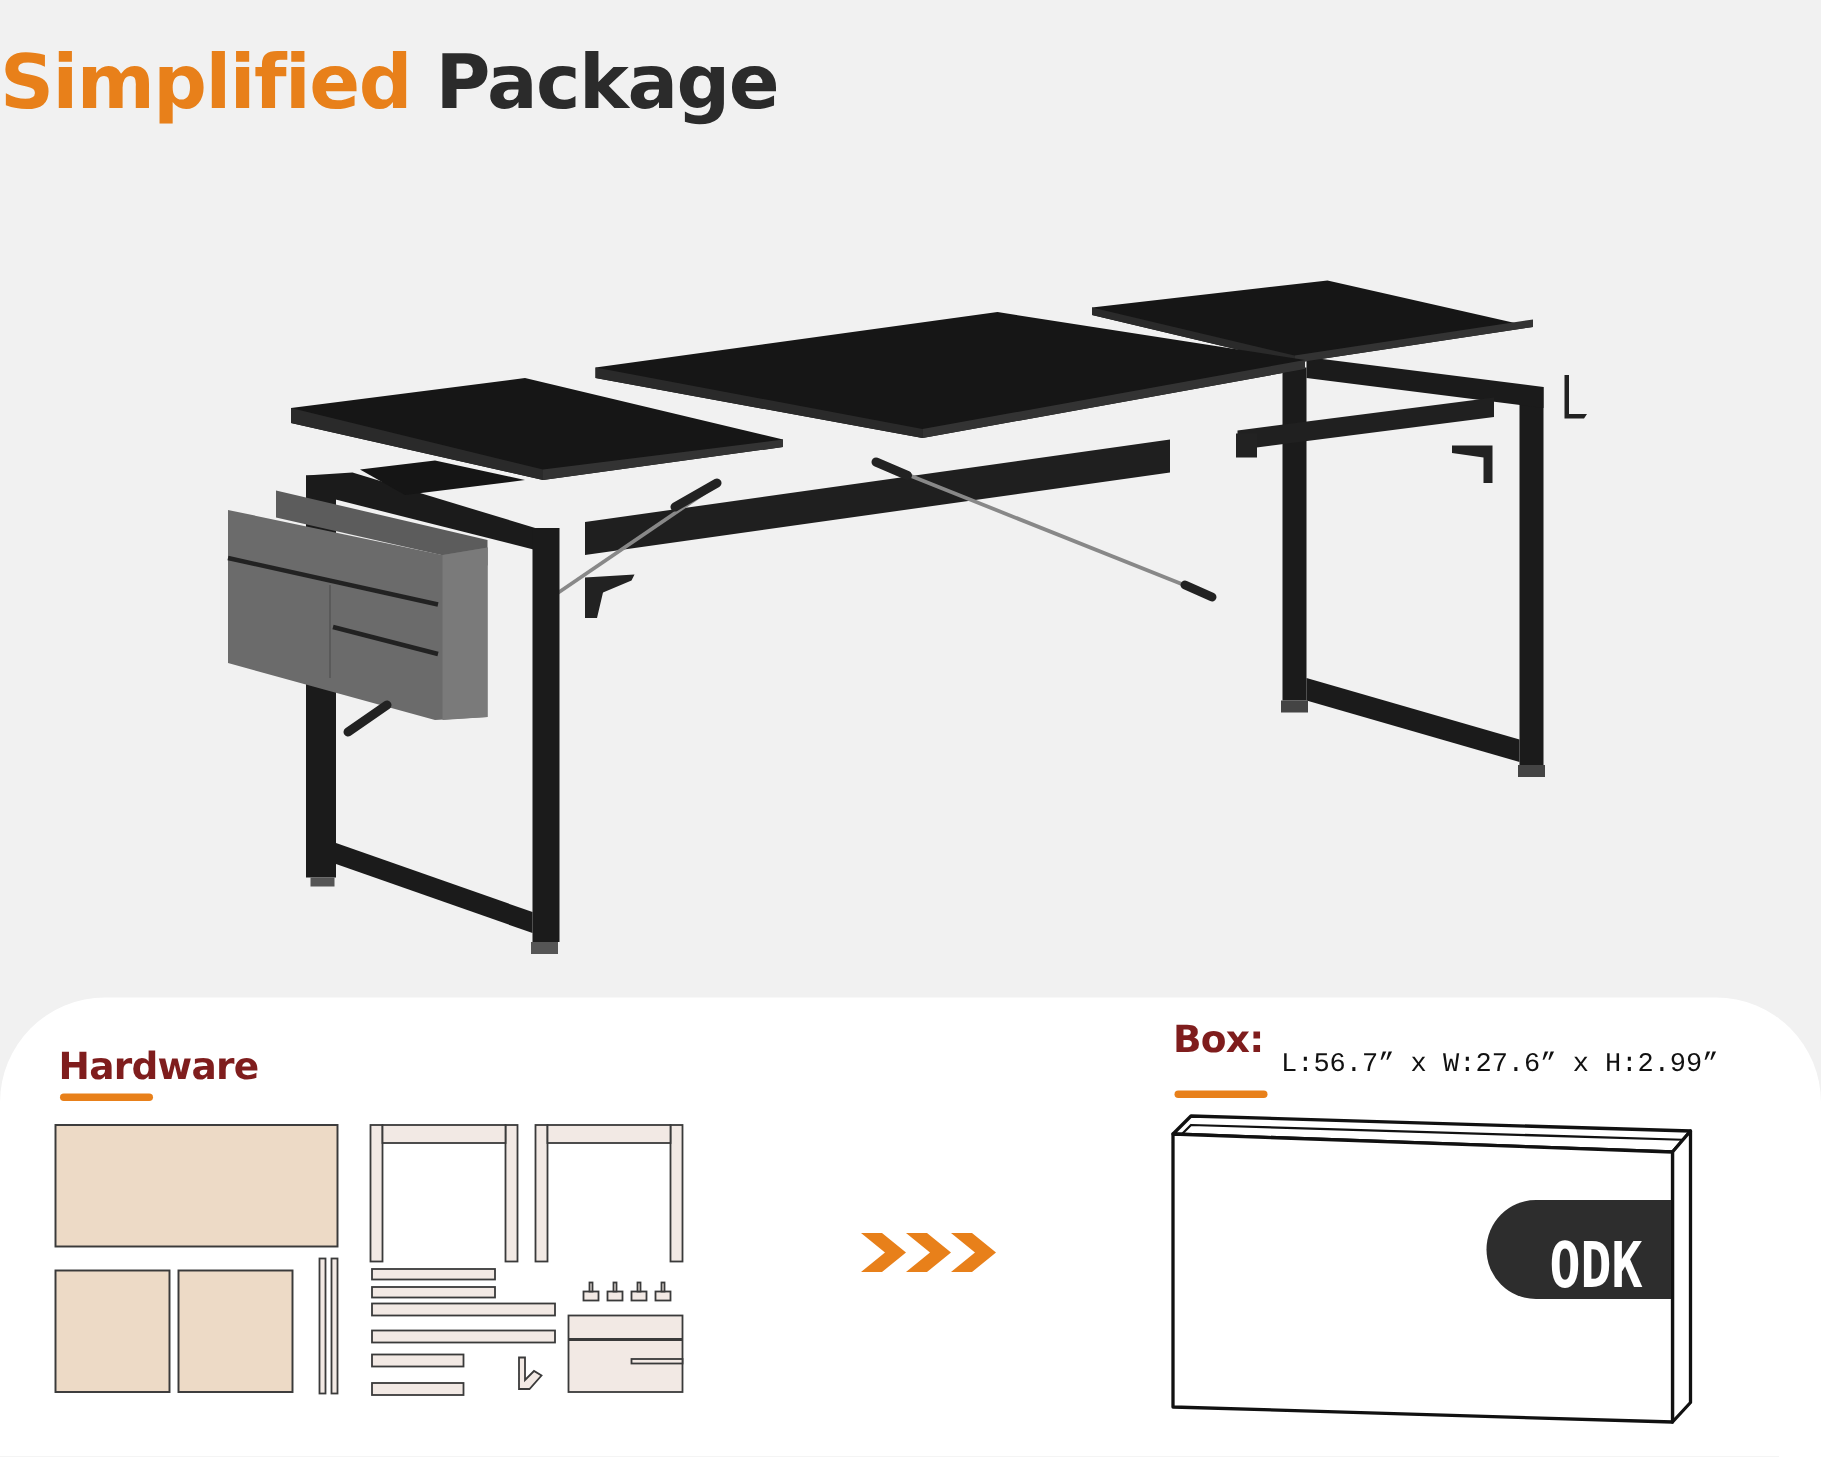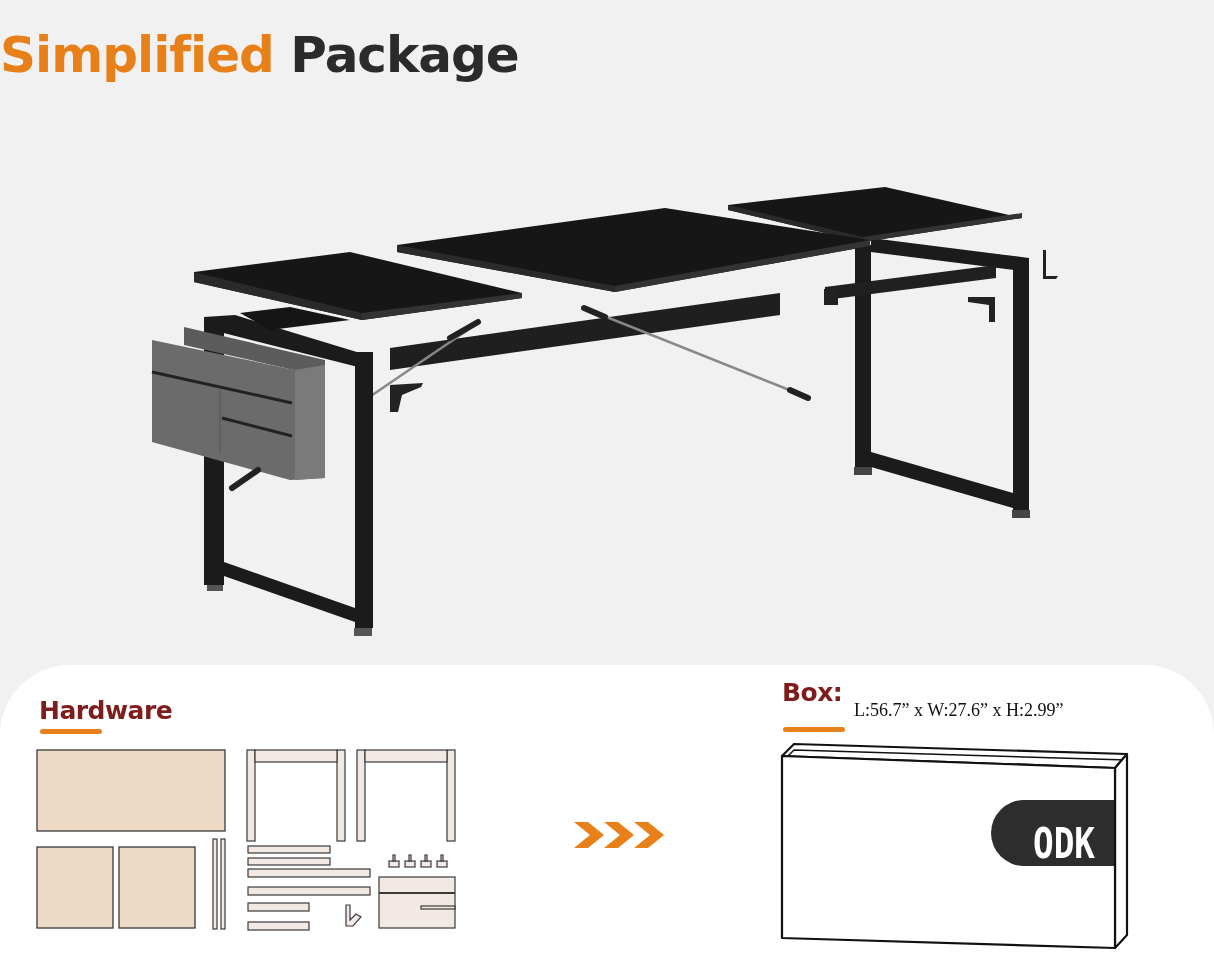--- a/index.html
+++ b/index.html
@@ -17,21 +17,21 @@
   .card { position: absolute; left: 0; top: 665px; width: 1214px; height: 306px; background: #ffffff;
     border-top-left-radius: 70px; border-top-right-radius: 70px; }
 
   .section-title { position: absolute; font-weight: bold; color: #7f1d1d; font-size: 25px; letter-spacing: -0.5px; }
   .underline { position: absolute; height: 5px; background: #e8801a; border-radius: 3px; }
 
   .hardware { position: absolute; left: 36px; top: 748px; width: 430px; height: 200px; }
 
   .arrows { position: absolute; left: 574px; top: 818px; width: 94px; height: 34px; }
 
-  .box-dims { position: absolute; left: 854px; top: 700px; font-size: 18px; color: #111; font-family: Liberation Serif, serif; }
+  .box-dims { position: absolute; left: 854px; top: 700px; font-size: 18px; color: #111; font-family: Liberation Mono, monospace; }
   .box-illus { position: absolute; left: 780px; top: 740px; width: 352px; height: 215px; }
 </style>
 </head>
 <body>
 
 <div class="headline">
   <div class="line1">
     <span class="accent">Simplified</span><span> Package</span>
   </div>
 </div>

